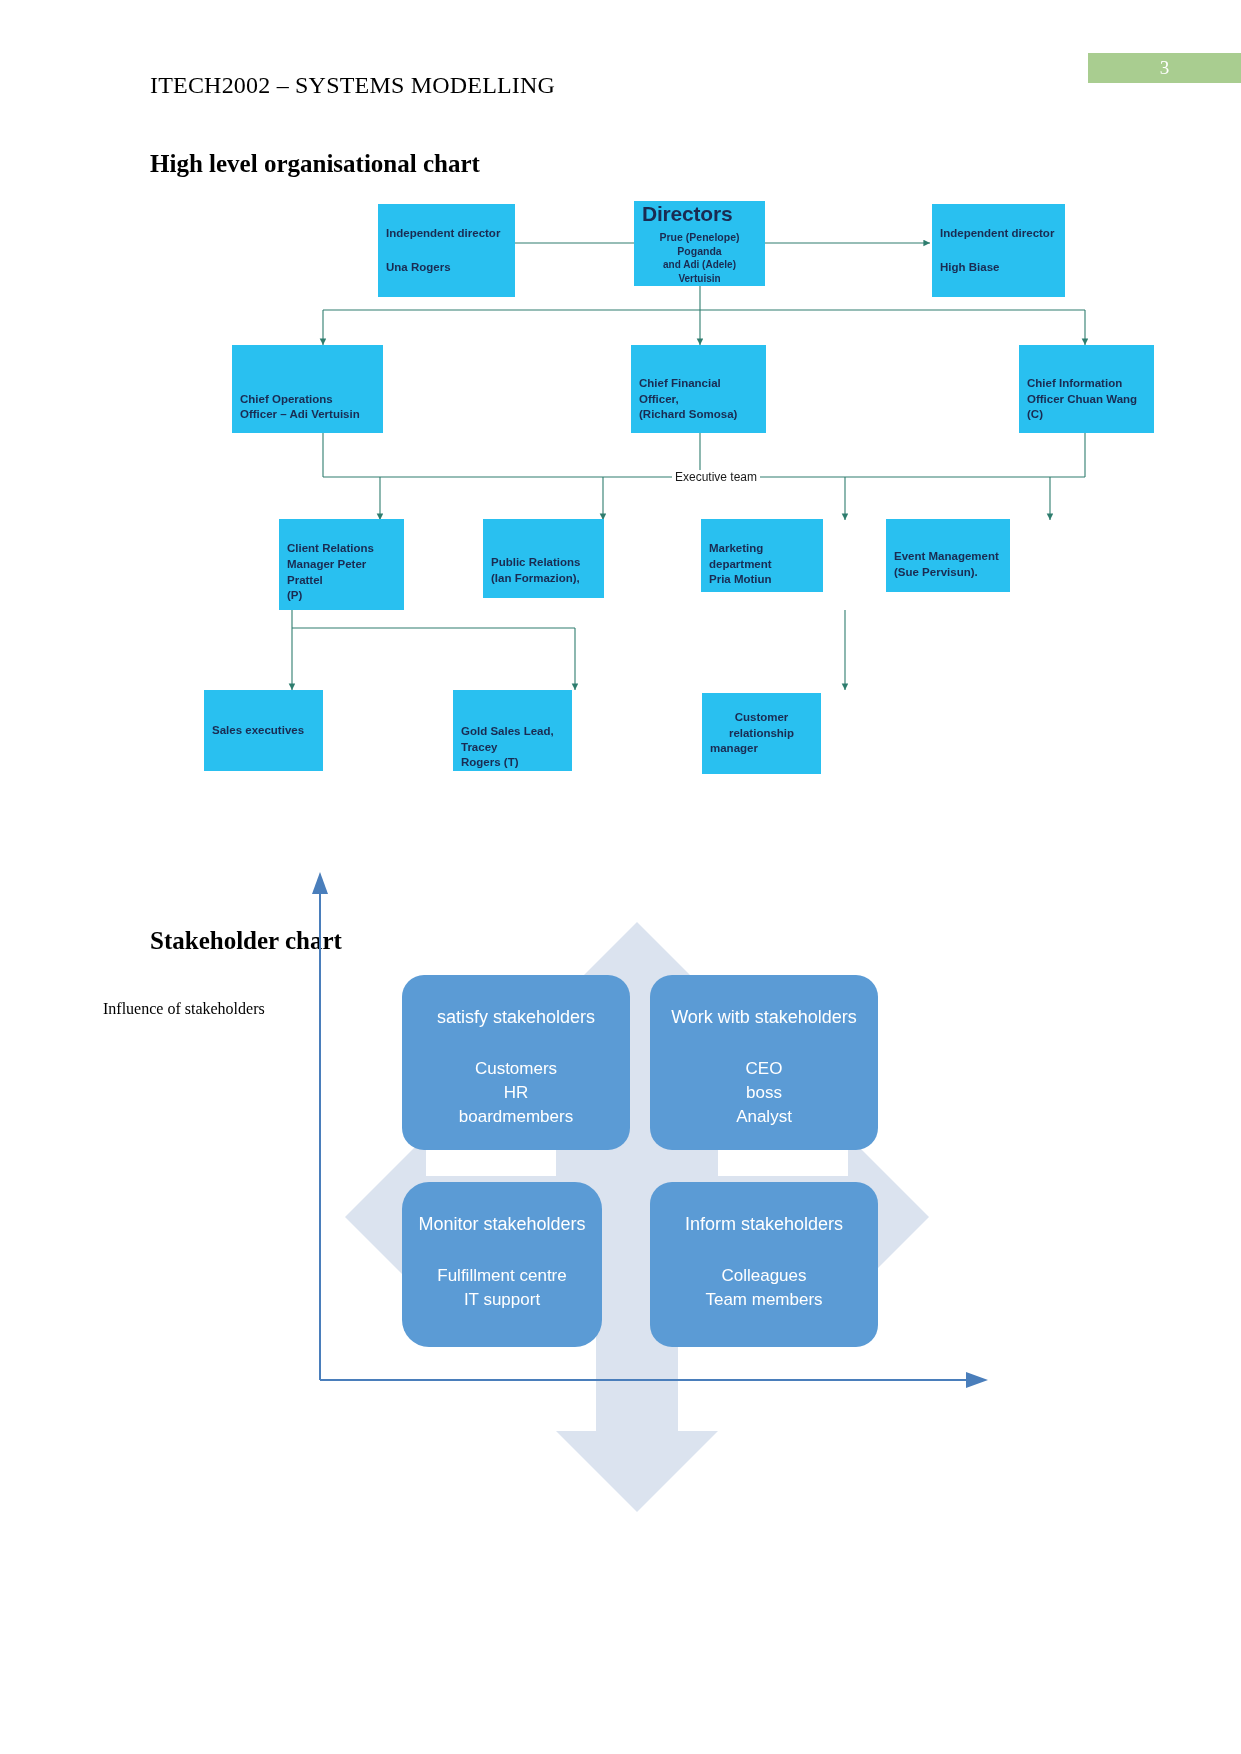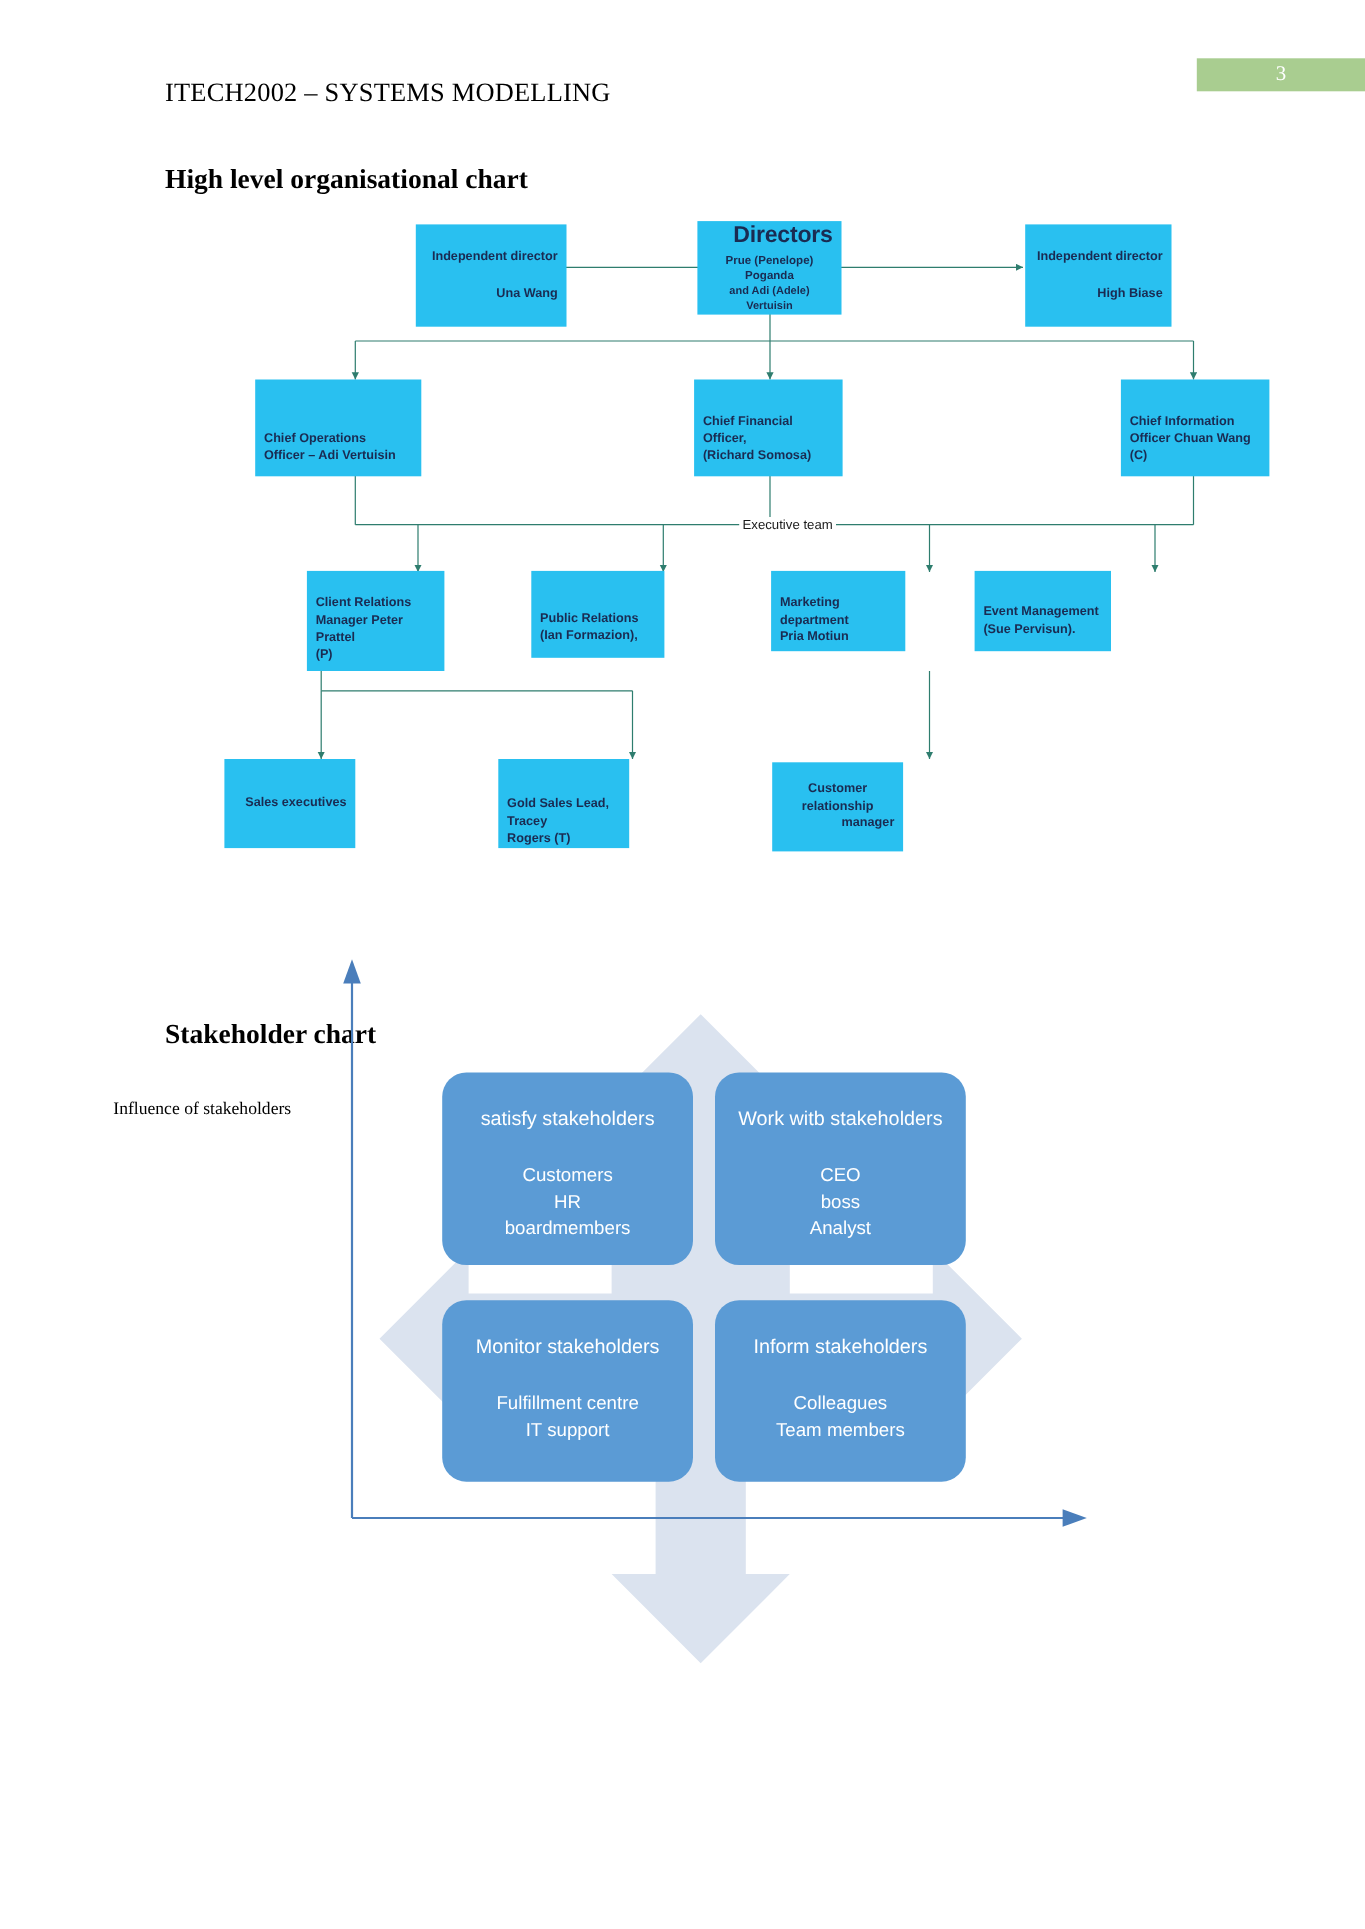--- a/index.html
+++ b/index.html
@@ -70,21 +70,21 @@
     font-family: "Liberation Sans", sans-serif;
     font-weight: bold;
     font-size: 11.5px;
     line-height: 1.35;
     box-sizing: border-box;
     padding: 6px 8px;
     display: flex;
     flex-direction: column;
     justify-content: center;
   }
-  .node.centered { text-align: center; align-items: flex-end; }
+  .node.centered { text-align: center; align-items: flex-start; }
   .node.bottom-al { justify-content: flex-end; padding-bottom: 10px; }
   .node.mid-low { justify-content: center; }
   .node-line { display: block; }
   .node .big {
     font-size: 21px;
     font-weight: bold;
     letter-spacing: -0.2px;
     margin-bottom: 2px;
   }
   .exec-label {
@@ -186,21 +186,21 @@
       <line x1="292" y1="443" x2="575" y2="443"></line>
       <line x1="292" y1="443" x2="292" y2="505" marker-end="url(#arrowTeal)"></line>
       <line x1="575" y1="443" x2="575" y2="505" marker-end="url(#arrowTeal)"></line>
 
       <line x1="845" y1="425" x2="845" y2="505" marker-end="url(#arrowTeal)"></line>
     </g>
   </svg>
 
   <div class="node centered" style="left:378px; top:19px; width:137px; height:93px;">
     <span class="node-line">Independent director</span>
-    <span class="node-line" style="margin-top:18px;">Una Wang</span>
+    <span class="node-line" style="margin-top:18px;">Una Rogers</span>
   </div>
 
   <div class="node centered" style="left:634px; top:16px; width:131px; height:85px; padding-top:4px;">
     <span class="big">Directors</span>
     <span class="node-line" style="font-size:10.5px;">Prue (Penelope) Poganda</span>
     <span class="node-line" style="font-size:10px;">and Adi (Adele) Vertuisin</span>
   </div>
 
   <div class="node centered" style="left:932px; top:19px; width:133px; height:93px;">
     <span class="node-line">Independent director</span>
@@ -293,21 +293,21 @@
     <span class="q-item">boardmembers</span>
   </div>
 
   <div class="quad" style="left:650px; top:115px; width:228px; height:175px;">
     <span class="q-head">Work witb stakeholders</span>
     <span class="q-item">CEO</span>
     <span class="q-item">boss</span>
     <span class="q-item">Analyst</span>
   </div>
 
-  <div class="quad" style="left:402px; top:322px; width:228px; height:165px;">
+  <div class="quad" style="left:402px; top:322px; width:200px; height:165px;border-radius:27px;">
     <span class="q-head">Monitor stakeholders</span>
     <span class="q-item">Fulfillment centre</span>
     <span class="q-item">IT support</span>
   </div>
 
   <div class="quad" style="left:650px; top:322px; width:228px; height:165px;">
     <span class="q-head">Inform stakeholders</span>
     <span class="q-item">Colleagues</span>
     <span class="q-item">Team members</span>
   </div>

